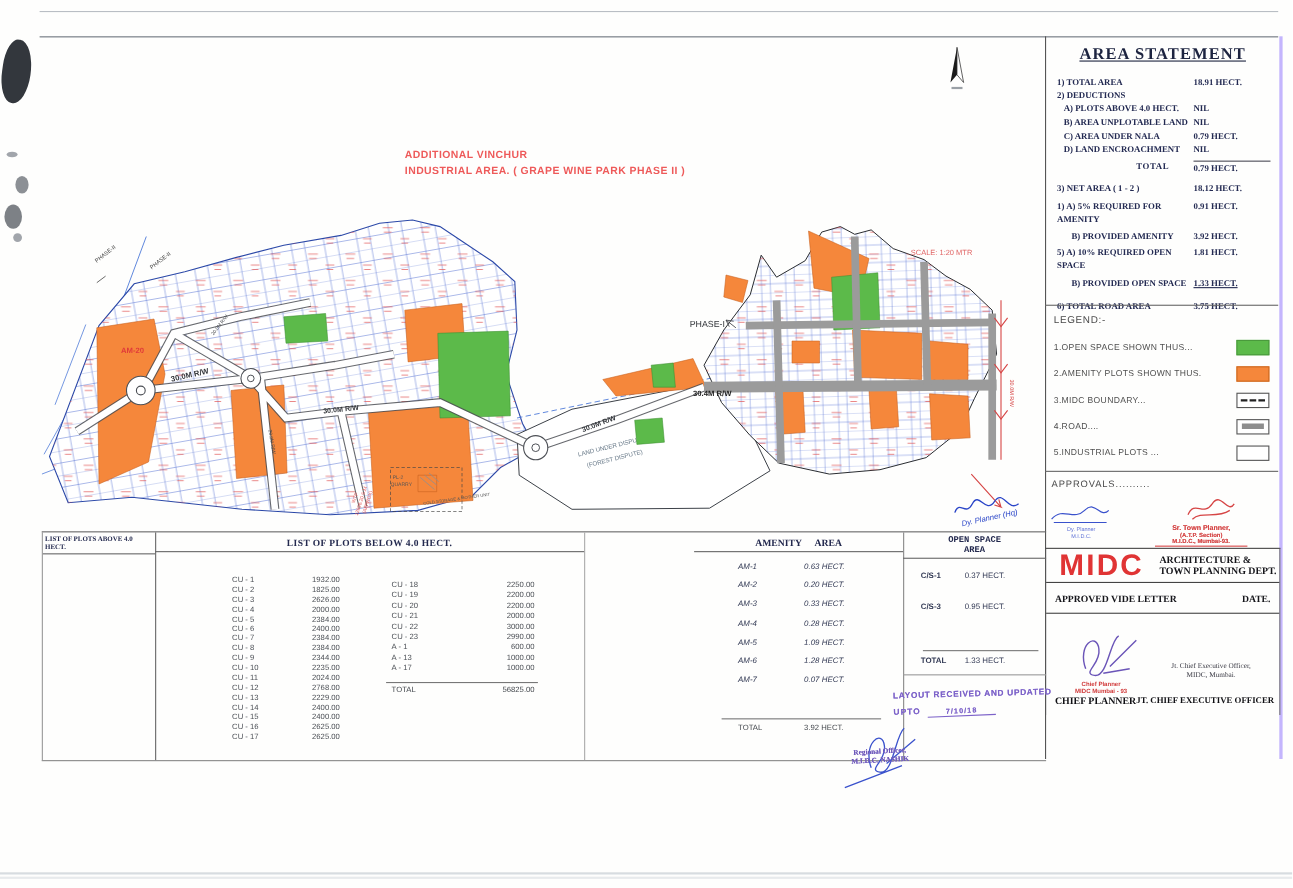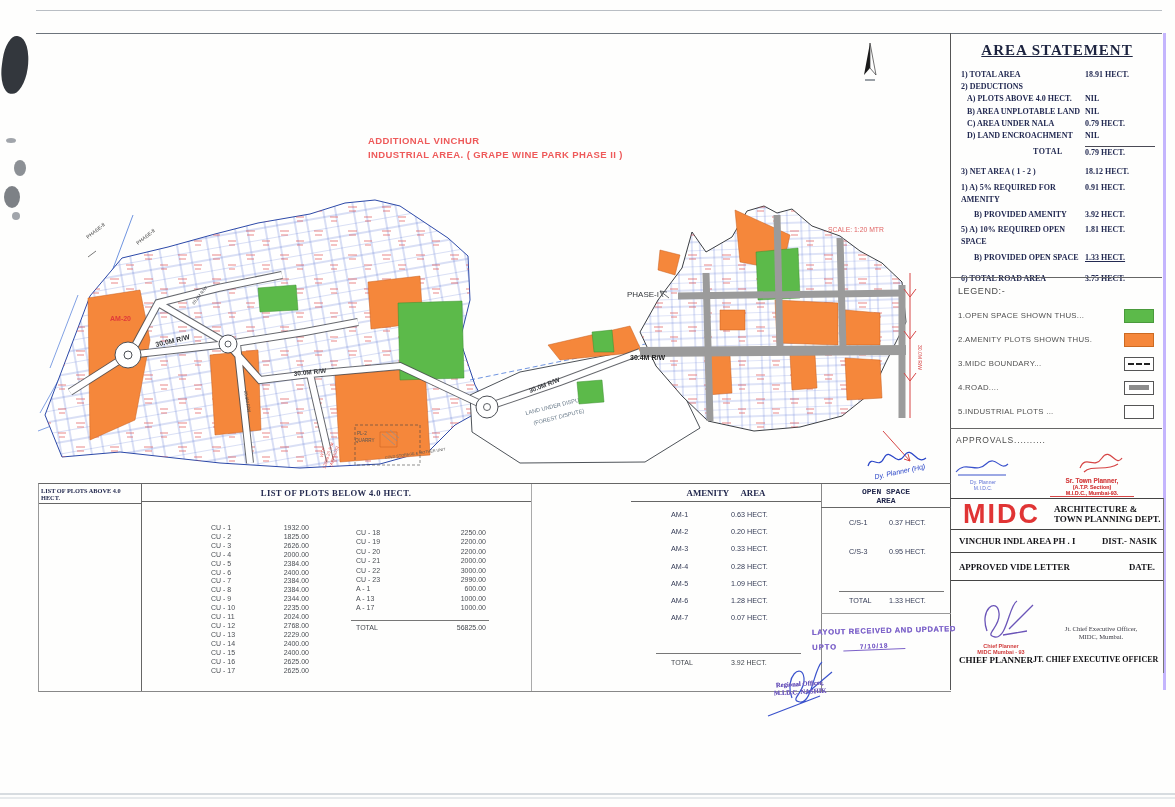--- a/index.html
+++ b/index.html
@@ -78,29 +78,29 @@
   .p2 .plot-row{line-height:9.4px;}
   .plot-row .pl{width:46px;} .plot-row .pv{width:52px;text-align:right;}
   .p2 .plot-row .pl{width:52px;} .p2 .plot-row .pv{width:78px;text-align:right;}
   .tot-line{position:absolute;border-top:1px solid #777;}
   .tot-row{position:absolute;display:flex;font-size:7px;color:#44484e;}
 
   .box-amen{position:absolute;left:592px;top:0;width:190px;height:207px;border-right:1px solid #888;}
   .am-title{font-family:"Liberation Serif",serif;font-weight:bold;font-size:8.8px;color:#23294e;
             text-align:center;word-spacing:10px;padding:4px 0 3px 0;border-bottom:1px solid #666;}
   .am-rows{position:absolute;left:0;top:26px;width:100%;}
-  .am-row{display:flex;font-size:7.2px;color:#333a55;height:17.2px;}
+  .am-row{display:flex;font-size:7.2px;color:#333a55;height:17.2px;font-style:italic;}
   .am-row .al{margin-left:40px;width:60px;} .am-row .av{width:70px;}
 
   .box-os{position:absolute;left:782px;top:0;width:130px;height:207px;}
   .os-title{font-family:Liberation Mono, monospace;font-weight:bold;font-size:8px;color:#23294e;
             text-align:center;line-height:9px;padding-top:3px;border-bottom:1px solid #666;
             padding-bottom:2px;}
   .os-row{display:flex;position:absolute;font-size:7.2px;color:#333a55;}
-  .os-row .ol{margin-left:28px;width:40px;} .os-row .ov{width:58px;}
+  .os-row .ol{margin-left:16px;width:40px;font-weight:bold;} .os-row .ov{width:58px;}
 
   
   .stamp-purple{position:absolute;color:#7d63c9;transform:rotate(-1.5deg);}
   .sp-l1{font-size:7.6px;font-weight:bold;letter-spacing:.6px;text-shadow:0 0 .6px #9a86d6;}
   .sp-l2{font-size:7.6px;font-weight:bold;margin-top:6px;letter-spacing:1px;text-shadow:0 0 .6px #9a86d6;}
   .sp-date{display:inline-block;border-bottom:1px solid #7d63c9;width:62px;text-align:center;
            font-size:6.5px;margin-left:6px;transform:rotate(-1deg);}
   .reg-stamp{position:absolute;color:#6b55b8;font-family:"Liberation Serif",serif;font-weight:bold;
              font-size:6.6px;line-height:7.6px;text-align:center;transform:rotate(-3deg);
              text-shadow:0 0 .5px #8f7fd0;}
@@ -371,24 +371,20 @@
 </div>
 
 <div id="tblock" class="abs" style="width:212px;left:950px;top:498px;border-left:1px solid #555;border-right:1px solid #777;">
   <div class="tb-row1">
     <span class="midc">MIDC</span>
     <span class="dept">
       <div>ARCHITECTURE &amp;</div>
       <div>TOWN PLANNING DEPT.</div>
     </span>
   </div>
-  <div class="tb-row2">
-    <span class="l">VINCHUR INDL AREA  PH . I</span>
-    <span class="r">DIST.- NASIK</span>
-  </div>
   <div class="tb-row4">
     <span class="l">APPROVED VIDE LETTER</span>
     <span class="r">DATE.</span>
   </div>
   <div class="tb-sign">
     <svg class="abs" style="left:18px;top:10px;" width="70" height="55">
       <path d="M18,40 C10,18 28,6 30,22 C32,36 14,44 26,46 C38,48 40,14 48,10 M40,38 L64,14 M34,44 L58,40" stroke="#6b55b8" stroke-width="1.3" fill="none"></path>
     </svg>
     <div class="stamp-red abs" style="left:10px;top:62px;width:80px;text-align:center;">
       <div>Chief Planner</div>

